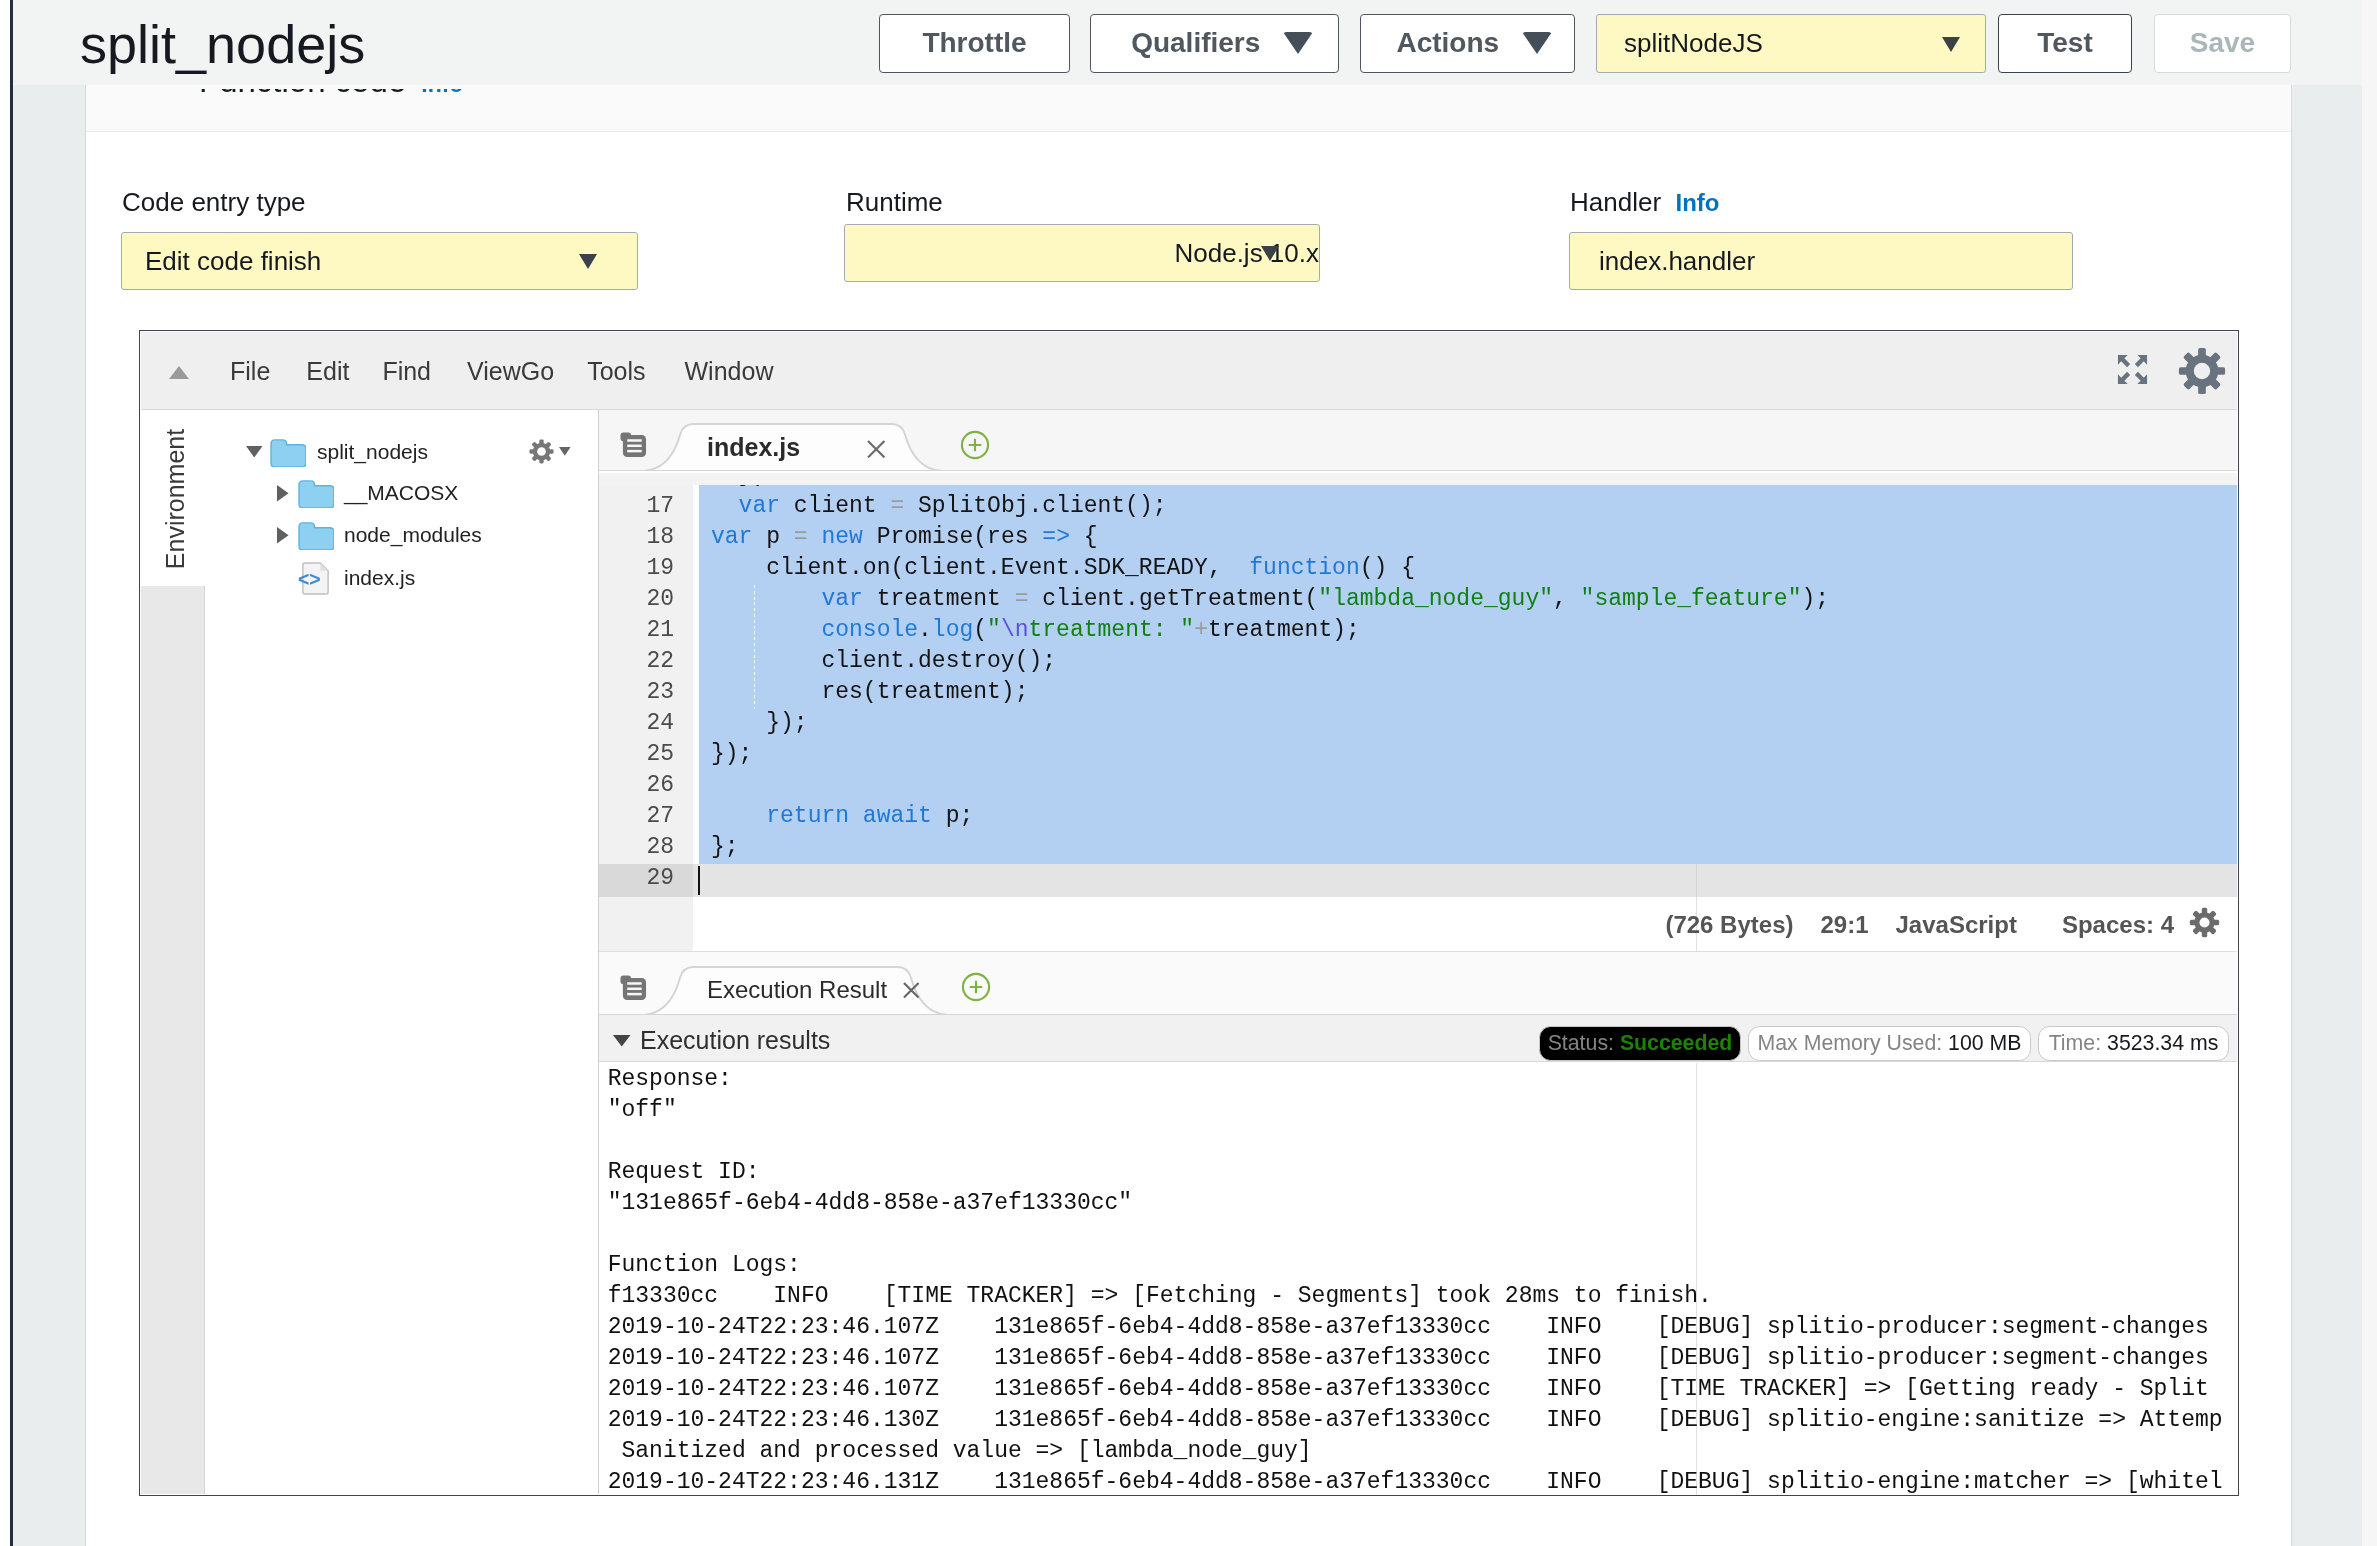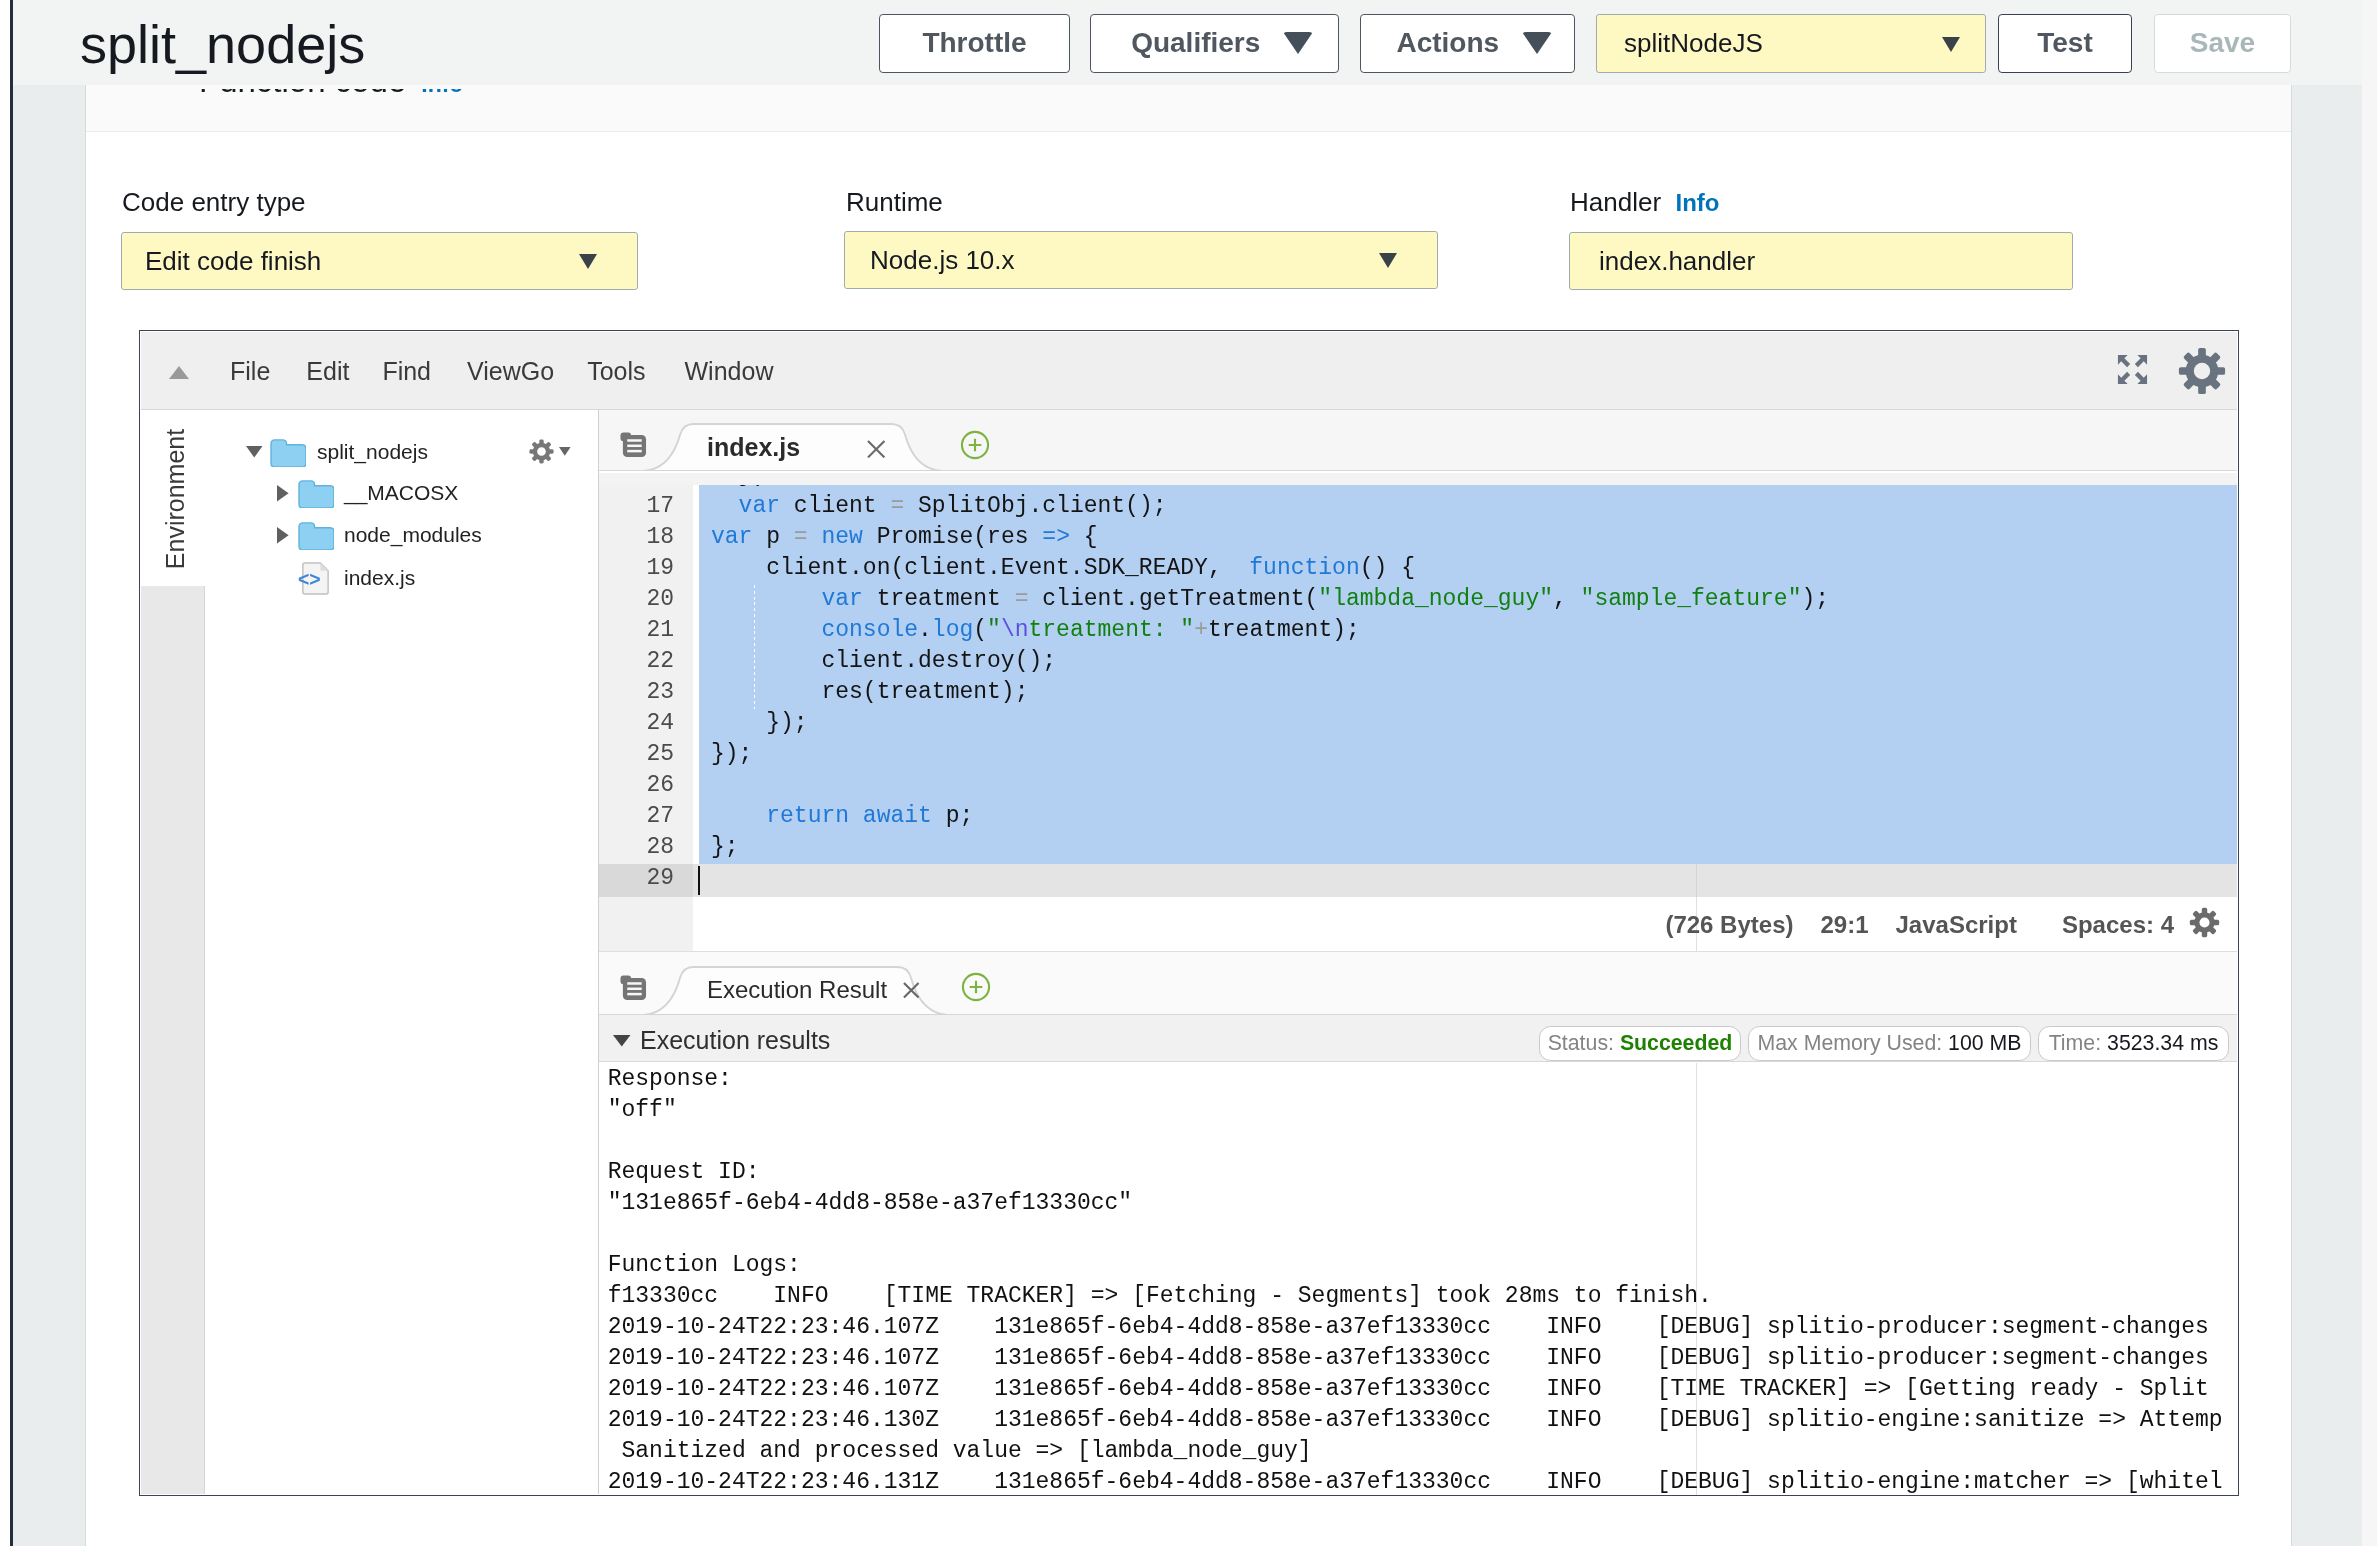--- a/index.html
+++ b/index.html
@@ -45,21 +45,21 @@
 </div>
 
 <div class="label" style="left:122px;top:187px;">Code entry type</div>
 <div class="label" style="left:846px;top:187px;">Runtime</div>
 <div class="label" style="left:1570px;top:187px;">Handler&nbsp;&nbsp;<span style="color:#0073bb;font-weight:700;font-size:24px;">Info</span></div>
 
 <div class="sel" style="left:121px;top:232px;width:517px;">
     <span style="margin-left:23px;">Edit code finish</span>
     <span class="tri"></span>
   </div>
-<div class="sel" style="left:844px;top:231px;width:594px;">
+<div class="sel" style="left:844px;top:224px;width:476px;justify-content:flex-end;">
     <span style="margin-left:25px;">Node.js 10.x</span>
     <span class="tri"></span>
   </div>
 <div class="sel" style="left:1569px;top:232px;width:504px;">
     <span style="margin-left:29px;">index.handler</span>
   </div>
 
 <div class="abs" style="left:139px;top:330px;width:2100px;height:1166px;border:1.9px solid #3b4553;background:#fff;"></div>
 
 <div class="abs" style="left:141px;top:332px;width:2096px;height:78px;background:#efefef;border-bottom:1px solid #d8d8d8;"></div>
@@ -246,21 +246,21 @@
 <svg class="abs" style="left:961px;top:972px;" width="30" height="30" viewBox="0 0 31 31">
   <circle cx="15.5" cy="15.5" r="13.5" fill="none" stroke="#7db341" stroke-width="2.2"></circle>
   <path d="M15.5 9 v13 M9 15.5 h13" stroke="#7db341" stroke-width="2.2"></path>
 </svg>
 
 <div class="abs" style="left:599px;top:1015px;width:1638px;height:47px;background:#f1f1f1;border-bottom:1px solid #d9d9d9;"></div>
 <svg class="abs" style="left:613px;top:1033px;" width="17.5" height="13.6" viewBox="0 0 18 14">
     <polygon points="0,2 18,2 9,14" fill="#444"></polygon>
   </svg>
 <div class="abs" style="left:640px;top:1026px;font-size:25px;color:#2f2f2f;">Execution results</div>
-<div class="abs" style="left:1539px;top:1026px;width:202px;height:35px;background:#ffffff;border:1.9px solid #c9c9c9;border-radius:11.6px;font-size:21.3px;display:flex;align-items:center;justify-content:center;color:#848484;white-space:nowrap;">Status:&nbsp;<span style="color:#1d8102;font-weight:700;">Succeeded</span></div>
+<div class="abs" style="left:1539px;top:1026px;width:202px;height:35px;background:#000000;border:1.9px solid #c9c9c9;border-radius:11.6px;font-size:21.3px;display:flex;align-items:center;justify-content:center;color:#848484;white-space:nowrap;">Status:&nbsp;<span style="color:#1d8102;font-weight:700;">Succeeded</span></div>
 <div class="abs" style="left:1748px;top:1026px;width:283px;height:35px;background:#fff;border:1.9px solid #c9c9c9;border-radius:11.6px;font-size:21.3px;display:flex;align-items:center;justify-content:center;color:#848484;white-space:nowrap;">Max Memory Used:&nbsp;<span style="color:#16191f;">100 MB</span></div>
 <div class="abs" style="left:2038px;top:1026px;width:191px;height:35px;background:#fff;border:1.9px solid #c9c9c9;border-radius:11.6px;font-size:21.3px;display:flex;align-items:center;justify-content:center;color:#848484;white-space:nowrap;">Time:&nbsp;<span style="color:#16191f;">3523.34 ms</span></div>
 
 <div class="abs" id="results" style="left:599px;top:1063px;width:1638px;height:432px;background:#fff;overflow:hidden;">
   <div class="abs" style="left:1097px;top:0;width:1px;height:432px;background:#e0e0e0;"></div>
   <pre class="mono abs" style="left:8.7px;top:1px;font-size:23px;line-height:31px;color:#111;">Response:
 "off"
 
 Request ID:
 "131e865f-6eb4-4dd8-858e-a37ef13330cc"

